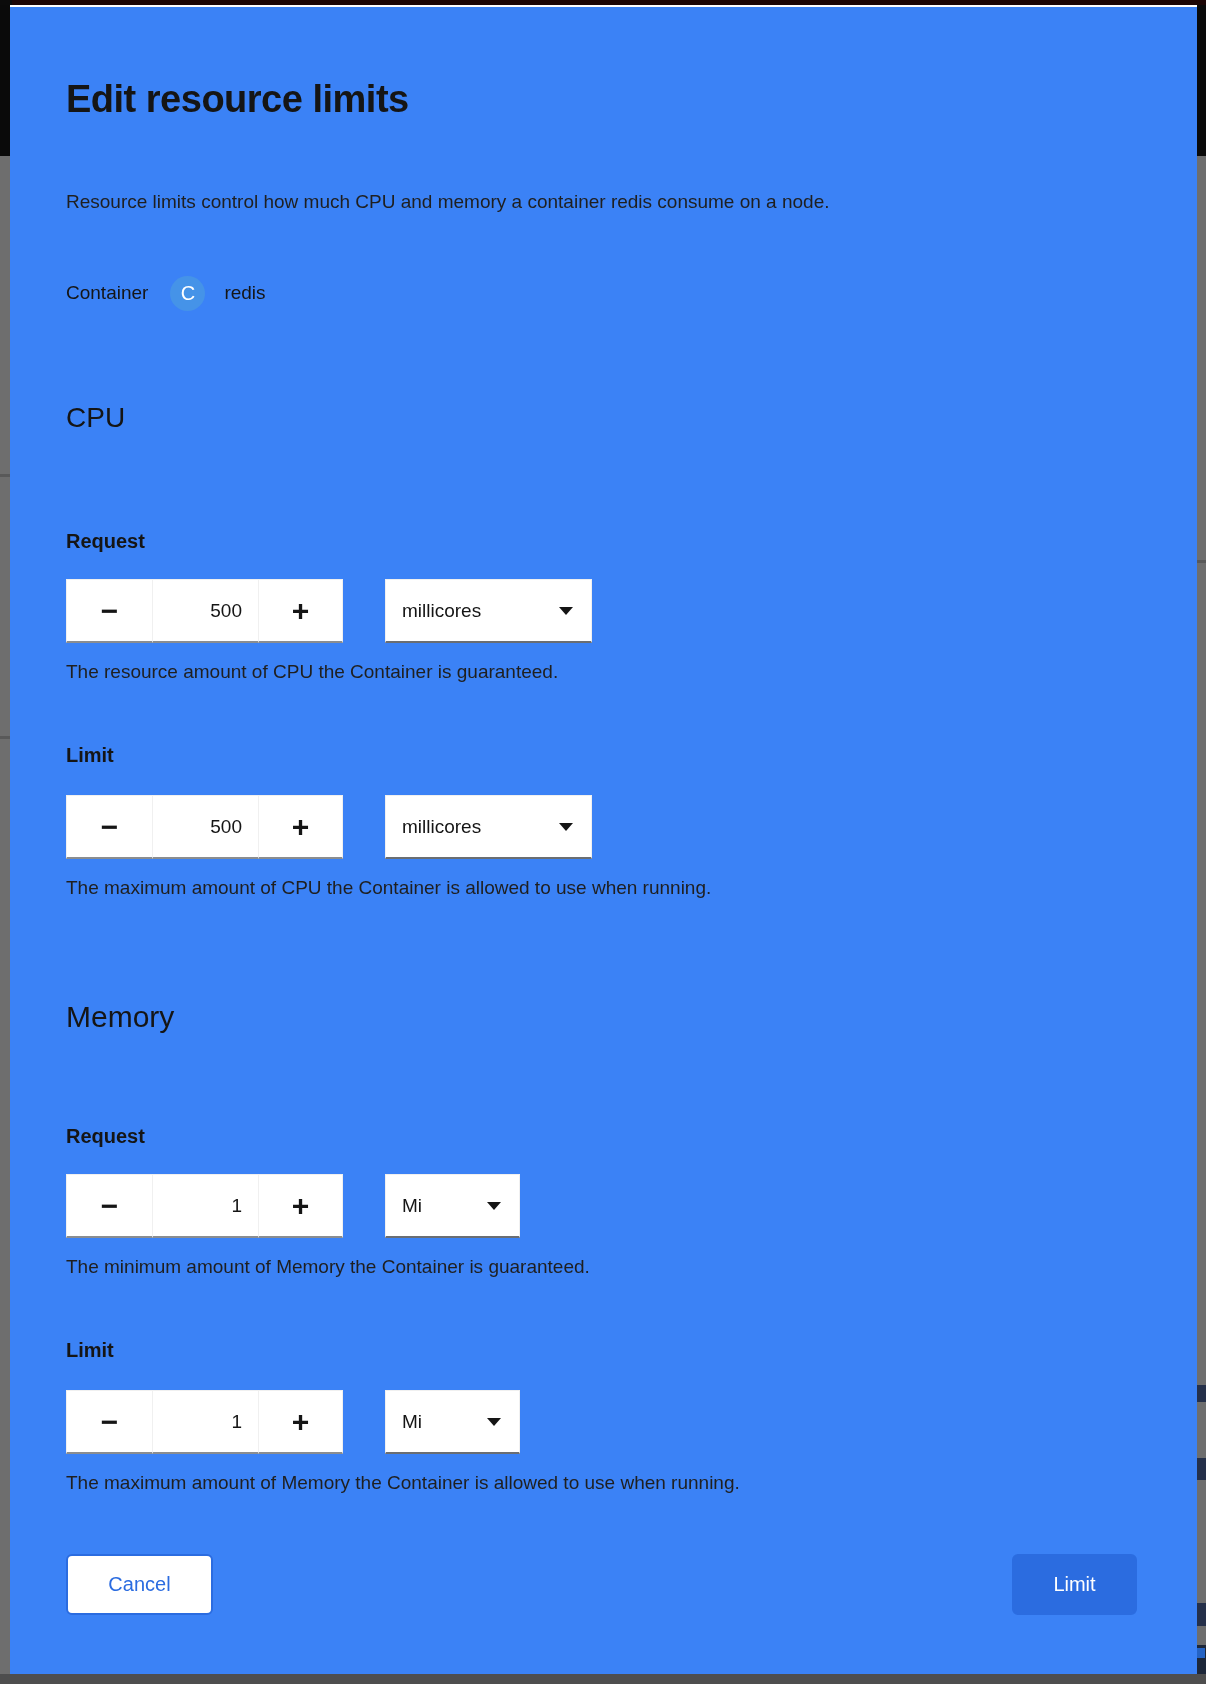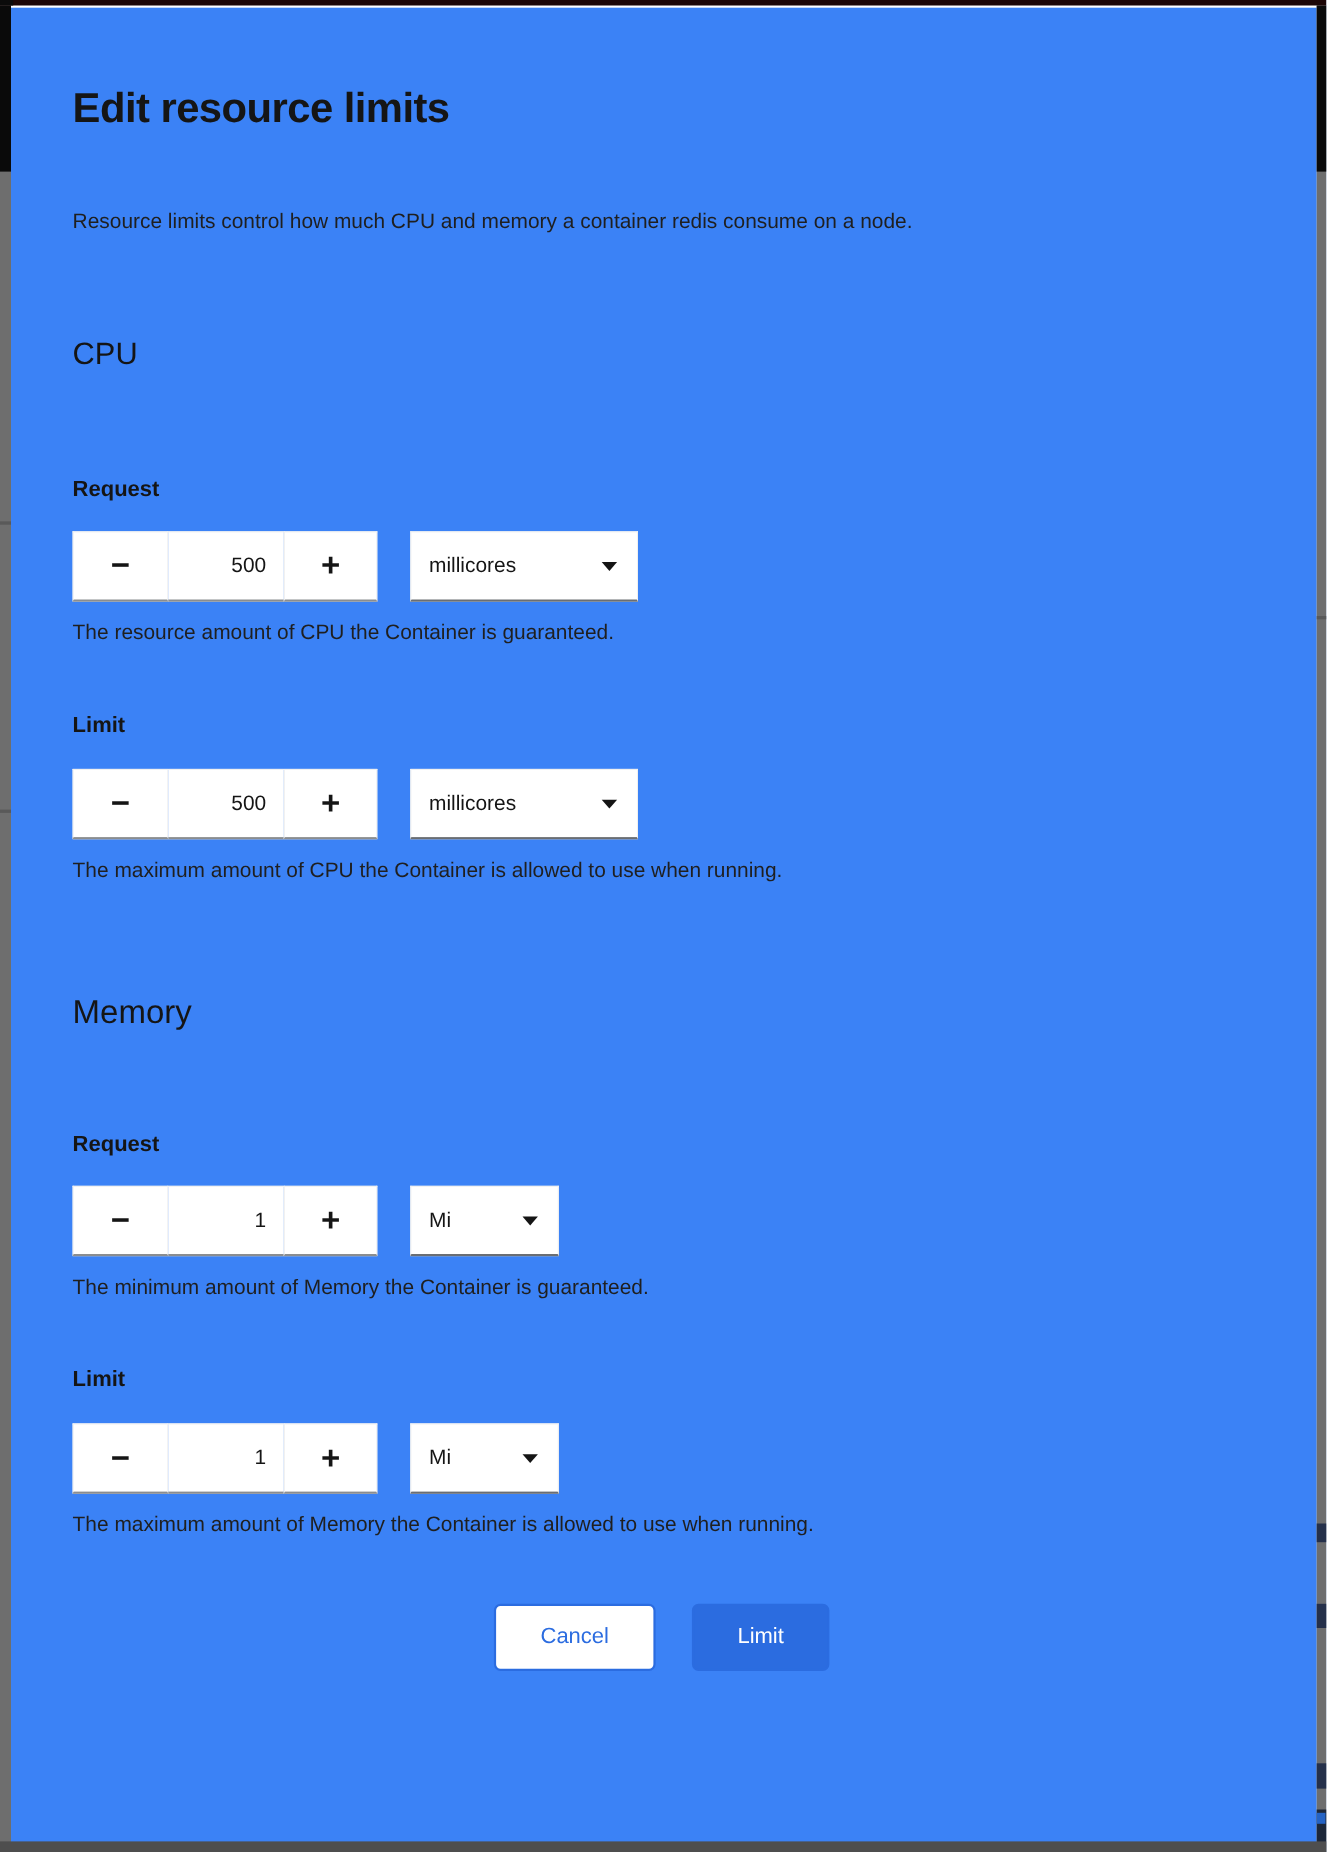--- a/index.html
+++ b/index.html
@@ -92,21 +92,21 @@
   .num-field {
     width:105px; height:64px;
     border:1px solid #f0f0f0; border-left:none; border-right:none;
     border-bottom:2px solid #8a8d90;
     font-family:"Liberation Sans", sans-serif;
     font-size:19px; color:#151515;
     text-align:right; padding-right:16px;
     outline:none;
   }
   .unit-select {
-    margin-left:30px; height:64px;
+    margin-left:42px; height:64px;
     background:#ffffff;
     border:1px solid #f0f0f0; border-bottom:2px solid #6a6e73;
     display:flex; align-items:center; justify-content:space-between;
     padding:0 18px 0 16px;
     font-size:19px; color:#151515;
     cursor:pointer;
   }
   .unit-select.wide { width:207px; }
   .unit-select.narrow { width:135px; }
   .caret-down {
@@ -116,21 +116,21 @@
     border-top:8px solid #151515;
     margin-left:14px;
   }
   .help-text {
     margin-top:15px;
     font-size:19px; line-height:27px; color:#1f1f1f;
   }
 
   .button-row {
     margin-top:58px;
-    display:flex; justify-content:center; gap:33px;
+    display:flex; justify-content:space-between; gap:33px;
   }
   .btn {
     height:61px; border-radius:6px;
     font-family:"Liberation Sans", sans-serif;
     font-size:20px; cursor:pointer;
     display:flex; align-items:center; justify-content:center;
   }
   .btn-cancel {
     width:147px; background:#ffffff;
     border:2px solid #2b6ce0; color:#2b6ce0;
@@ -144,20 +144,25 @@
 <body>
 
 <div class="stage">
 
   <div class="modal-content">
 
     <h1 class="modal-title">Edit resource limits</h1>
 
     <p class="modal-desc">Resource limits control how much CPU and memory a container redis consume on a node.</p>
 
+    <div class="container-row">
+      <span class="container-label">Container</span>
+      <span class="container-badge">C</span>
+      <span class="container-name">redis</span>
+    </div>
 
     <h2 class="section-heading cpu">CPU</h2>
 
     <div class="field-label fl-1">Request</div>
     <div class="input-row ir-a">
       <div class="number-input">
         <button class="spin-btn minus">−</button>
         <input class="num-field" type="text" value="500" style="">
         <button class="spin-btn plus">+</button>
       </div>

